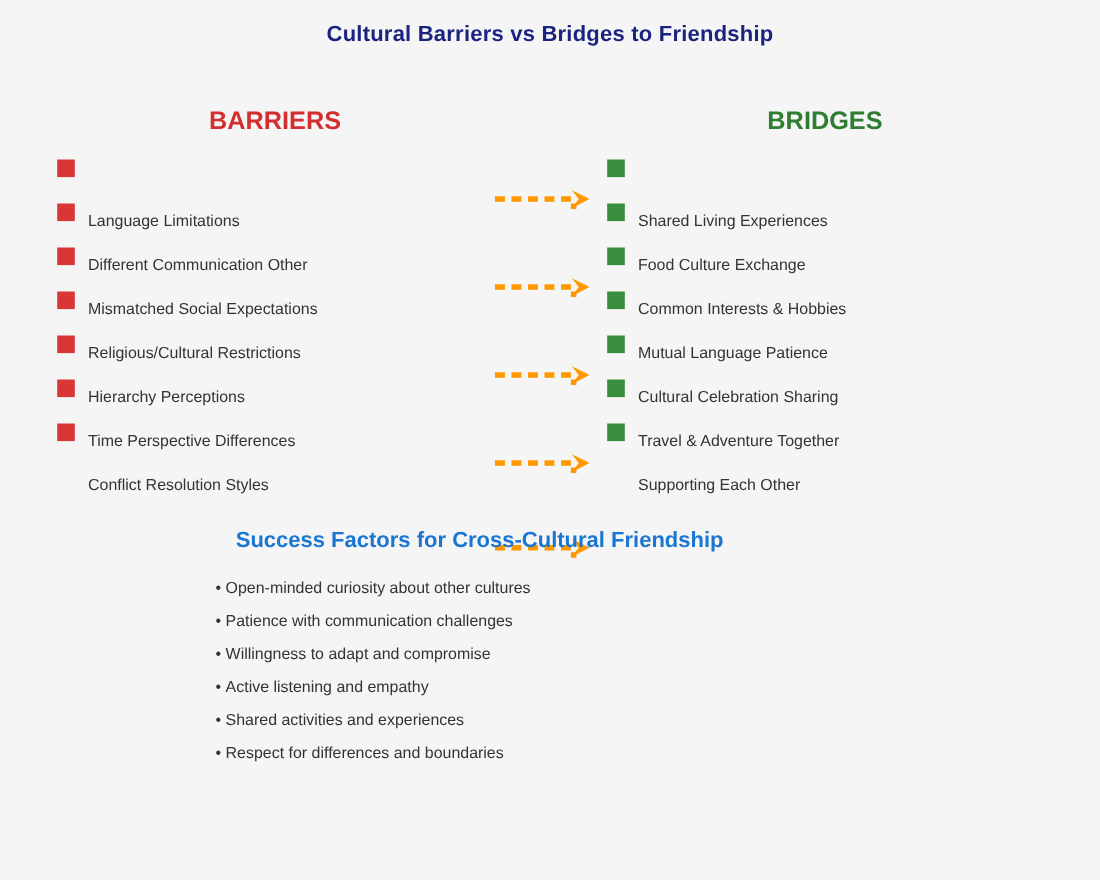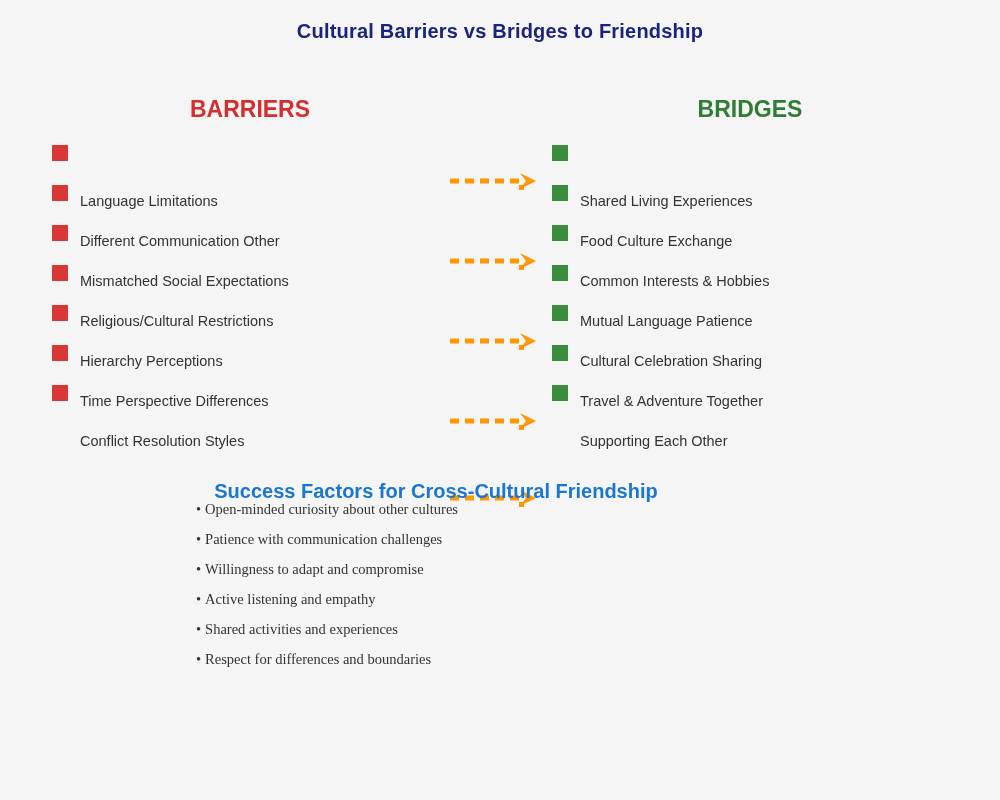--- a/index.html
+++ b/index.html
@@ -102,22 +102,21 @@
     width: 872px;
     text-align: center;
     font-size: 20px;
     font-weight: bold;
     color: #1976d2;
     white-space: nowrap;
   }
   .success-list {
     position: absolute;
     left: 196px;
-    top: 497px;
-    font-family: Liberation Serif, serif;
+    top: 523px;
   }
   .success-item {
     font-size: 14.5px;
     color: #333333;
     height: 30px;
     line-height: 24px;
     white-space: nowrap;
   }
   .bullet-dot { margin-right: 4px; }
 </style>

